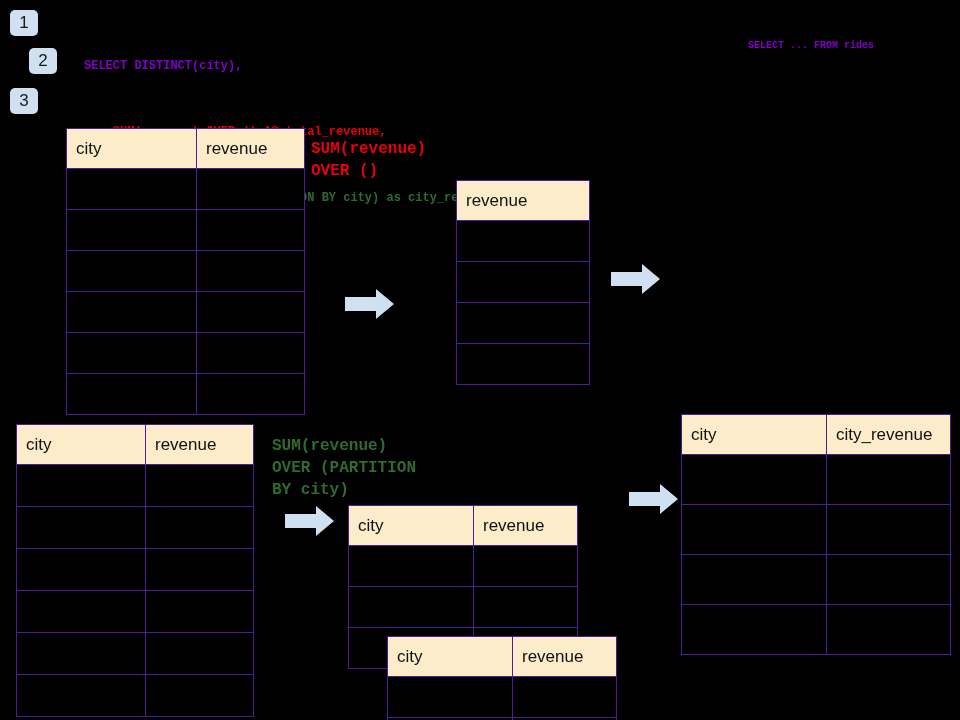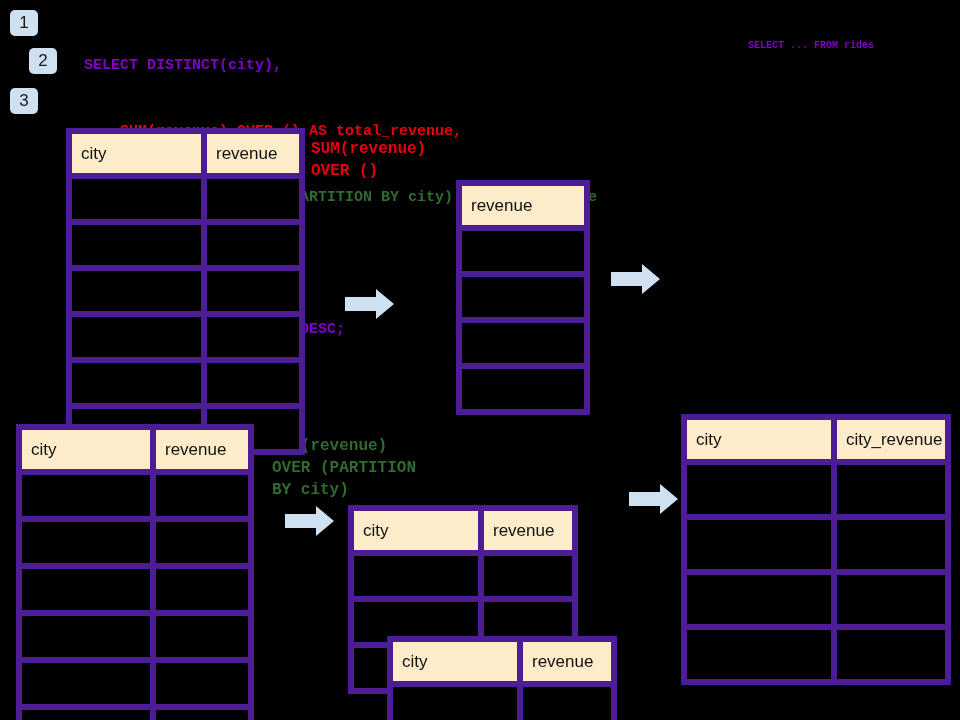--- a/index.html
+++ b/index.html
@@ -30,21 +30,21 @@
   }
   #badge-1 { left: 10px;  top: 10px; }
   #badge-2 { left: 29px;  top: 48px; }
   #badge-3 { left: 10px;  top: 88px; }
 
   
   .sql {
     position: absolute;
     font-family: "Liberation Mono", "DejaVu Sans Mono", monospace;
     font-weight: bold;
-    font-size: 15px;
+    font-size: 12px;
     line-height: 22px;
     white-space: pre;
   }
   #sql-main { left: 84px; top: 11px; }
   .sql-line { display: block; }
   .c-purple { color: #8000c8; }
   .c-red    { color: #e8000d; }
   .c-green  { color: #2f6b2f; }
 
   #sql-side {
@@ -73,21 +73,21 @@
   #annot-partition{ left: 272px; top: 435px; color: #2f6b2f; }
 
   
   .tbl {
     position: absolute;
     border-collapse: collapse;
     table-layout: fixed;
     background: #000000;
   }
   .tbl td, .tbl th {
-    border: 6px solid #4c1d95;
+    border: 1px solid #4c1d95;
     background: #000000;
     padding: 0;
   }
   .tbl th {
     background: #fcecc9;
     color: #111111;
     font-family: "Liberation Sans", sans-serif;
     font-weight: normal;
     font-size: 17px;
     text-align: left;

